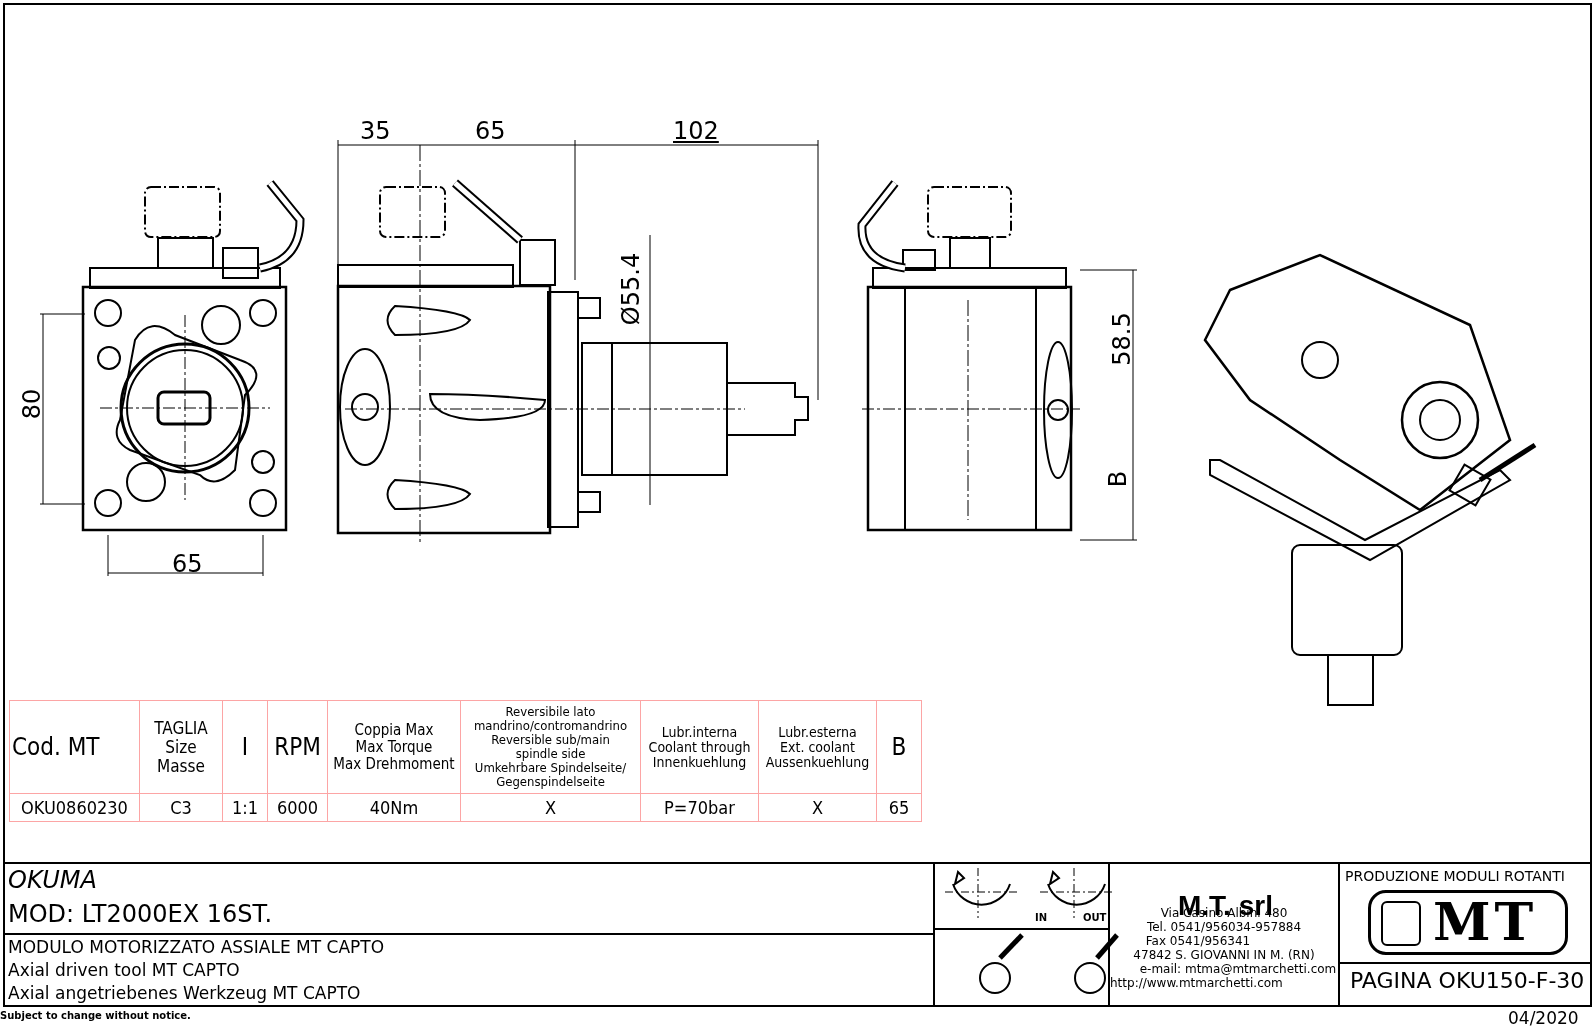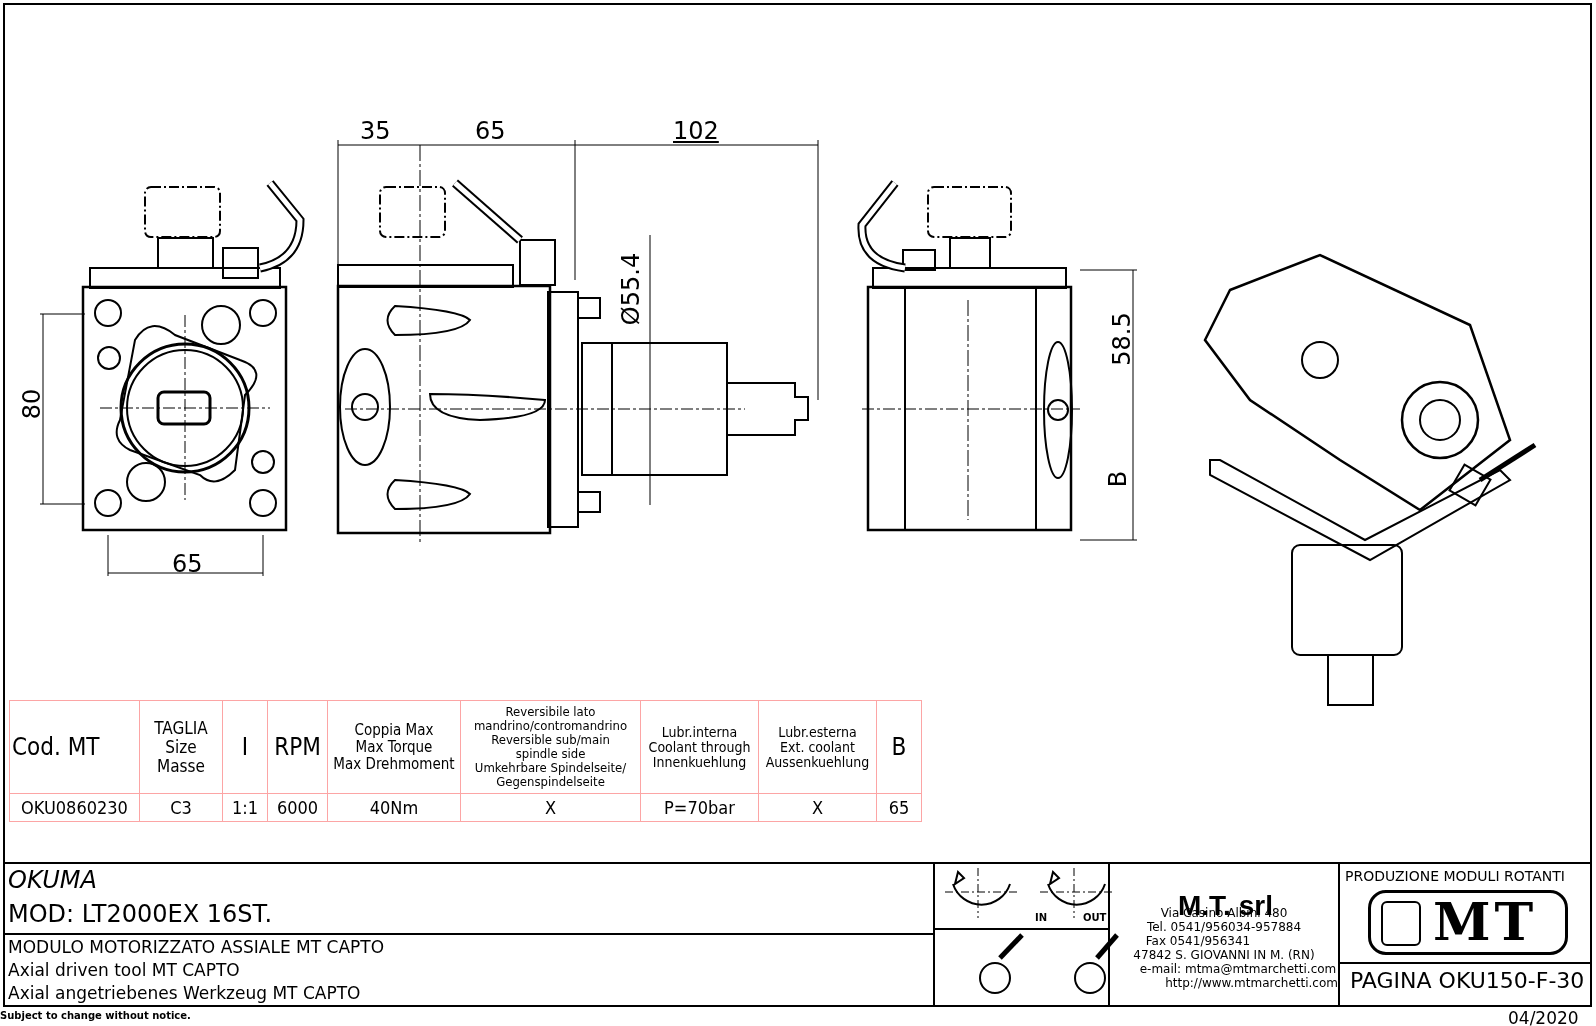--- a/index.html
+++ b/index.html
@@ -192,21 +192,21 @@
 
 <div class="txt" style="left:1003px;top:912px;font-size:10px;font-weight:bold;padding-left:32px;">IN</div>
 <div class="txt" style="left:1083px;top:912px;font-size:10px;font-weight:bold;">OUT</div>
 
 <div class="txt" style="left:1178px;top:868px;font-size:28px;font-weight:bold;font-family:'Liberation Sans',sans-serif;margin-top:22px;">M.T. srl</div>
 <div class="txt" style="left:1110px;top:906px;width:228px;text-align:center;font-size:12px;">Via Casino Albini 480</div>
 <div class="txt" style="left:1110px;top:920px;width:228px;text-align:center;font-size:12px;">Tel. 0541/956034-957884</div>
 <div class="txt" style="left:1084px;top:934px;width:228px;text-align:center;font-size:12px;">Fax 0541/956341</div>
 <div class="txt" style="left:1110px;top:948px;width:228px;text-align:center;font-size:12px;">47842 S. GIOVANNI IN M. (RN)</div>
 <div class="txt" style="left:1110px;top:962px;width:256px;text-align:center;font-size:12px;">e-mail: mtma@mtmarchetti.com</div>
-<div class="txt" style="left:1110px;top:976px;width:228px;text-align:right;font-size:12px;">http://www.mtmarchetti.com</div>
+<div class="txt" style="left:1110px;top:976px;width:228px;text-align:left;font-size:12px;">http://www.mtmarchetti.com</div>
 
 <div class="txt" style="left:1345px;top:868px;font-size:14px;">PRODUZIONE MODULI ROTANTI</div>
 <div style="position:absolute;left:1368px;top:890px;width:200px;height:65px;border:3px solid #000;border-radius:18px;box-sizing:border-box;">
   <div style="position:absolute;left:10px;top:8px;width:40px;height:45px;border:2px solid #000;border-radius:6px;box-sizing:border-box;"></div>
   <div style="position:absolute;left:62px;top:-2px;font-family:'DejaVu Serif',serif;font-weight:bold;font-size:52px;letter-spacing:4px;">MT</div>
 </div>
 <div class="txt" style="left:1350px;top:968px;font-size:22px;">PAGINA OKU150-F-30</div>
 
 <div class="txt" style="left:0;top:1010px;font-size:10px;font-weight:bold;">Subject to change without notice.</div>
 <div class="txt" style="left:1508px;top:1008px;font-size:17px;">04/2020</div>

